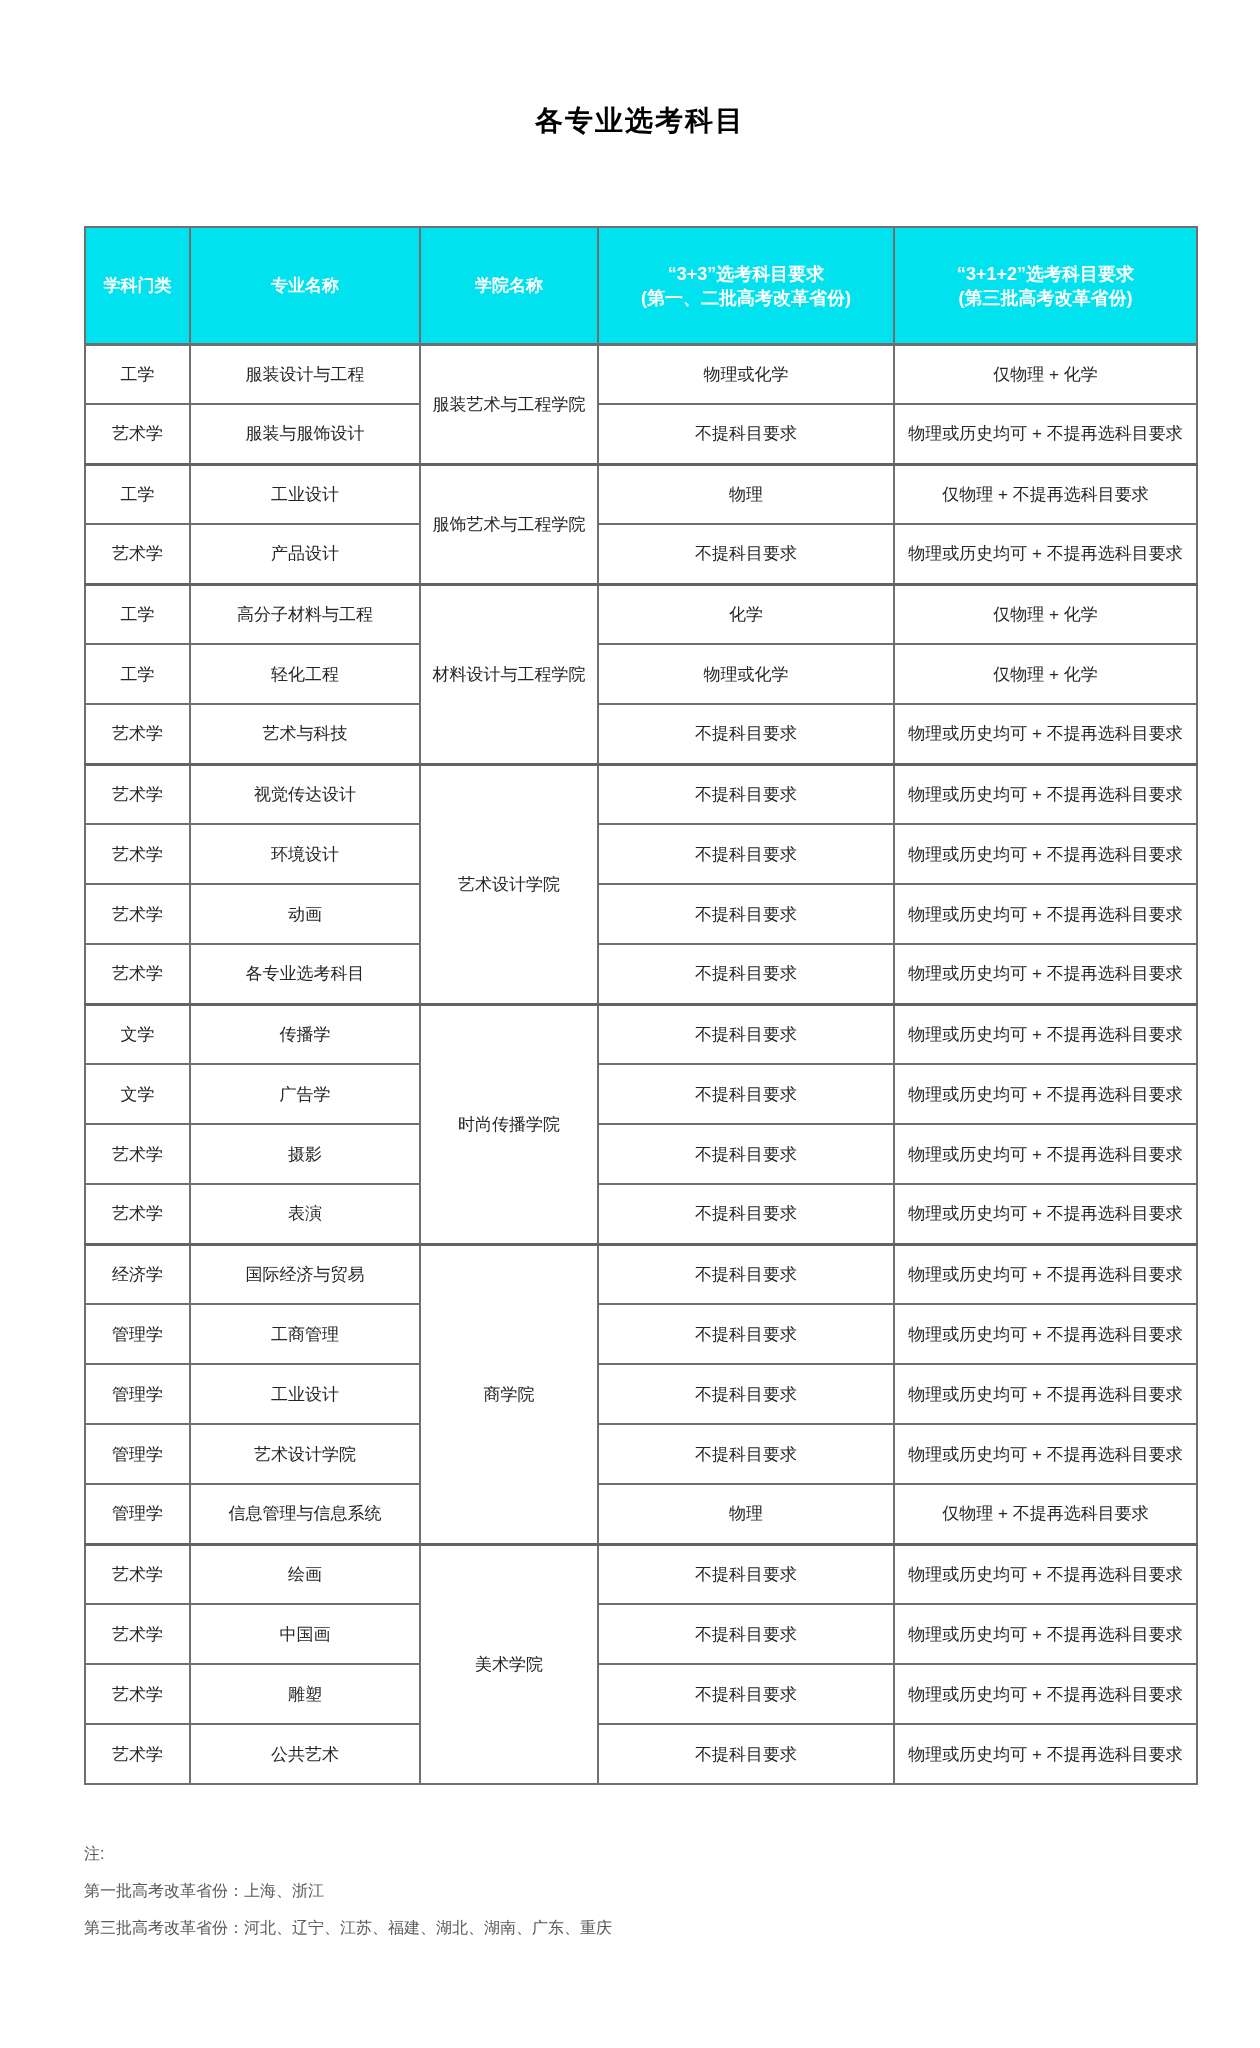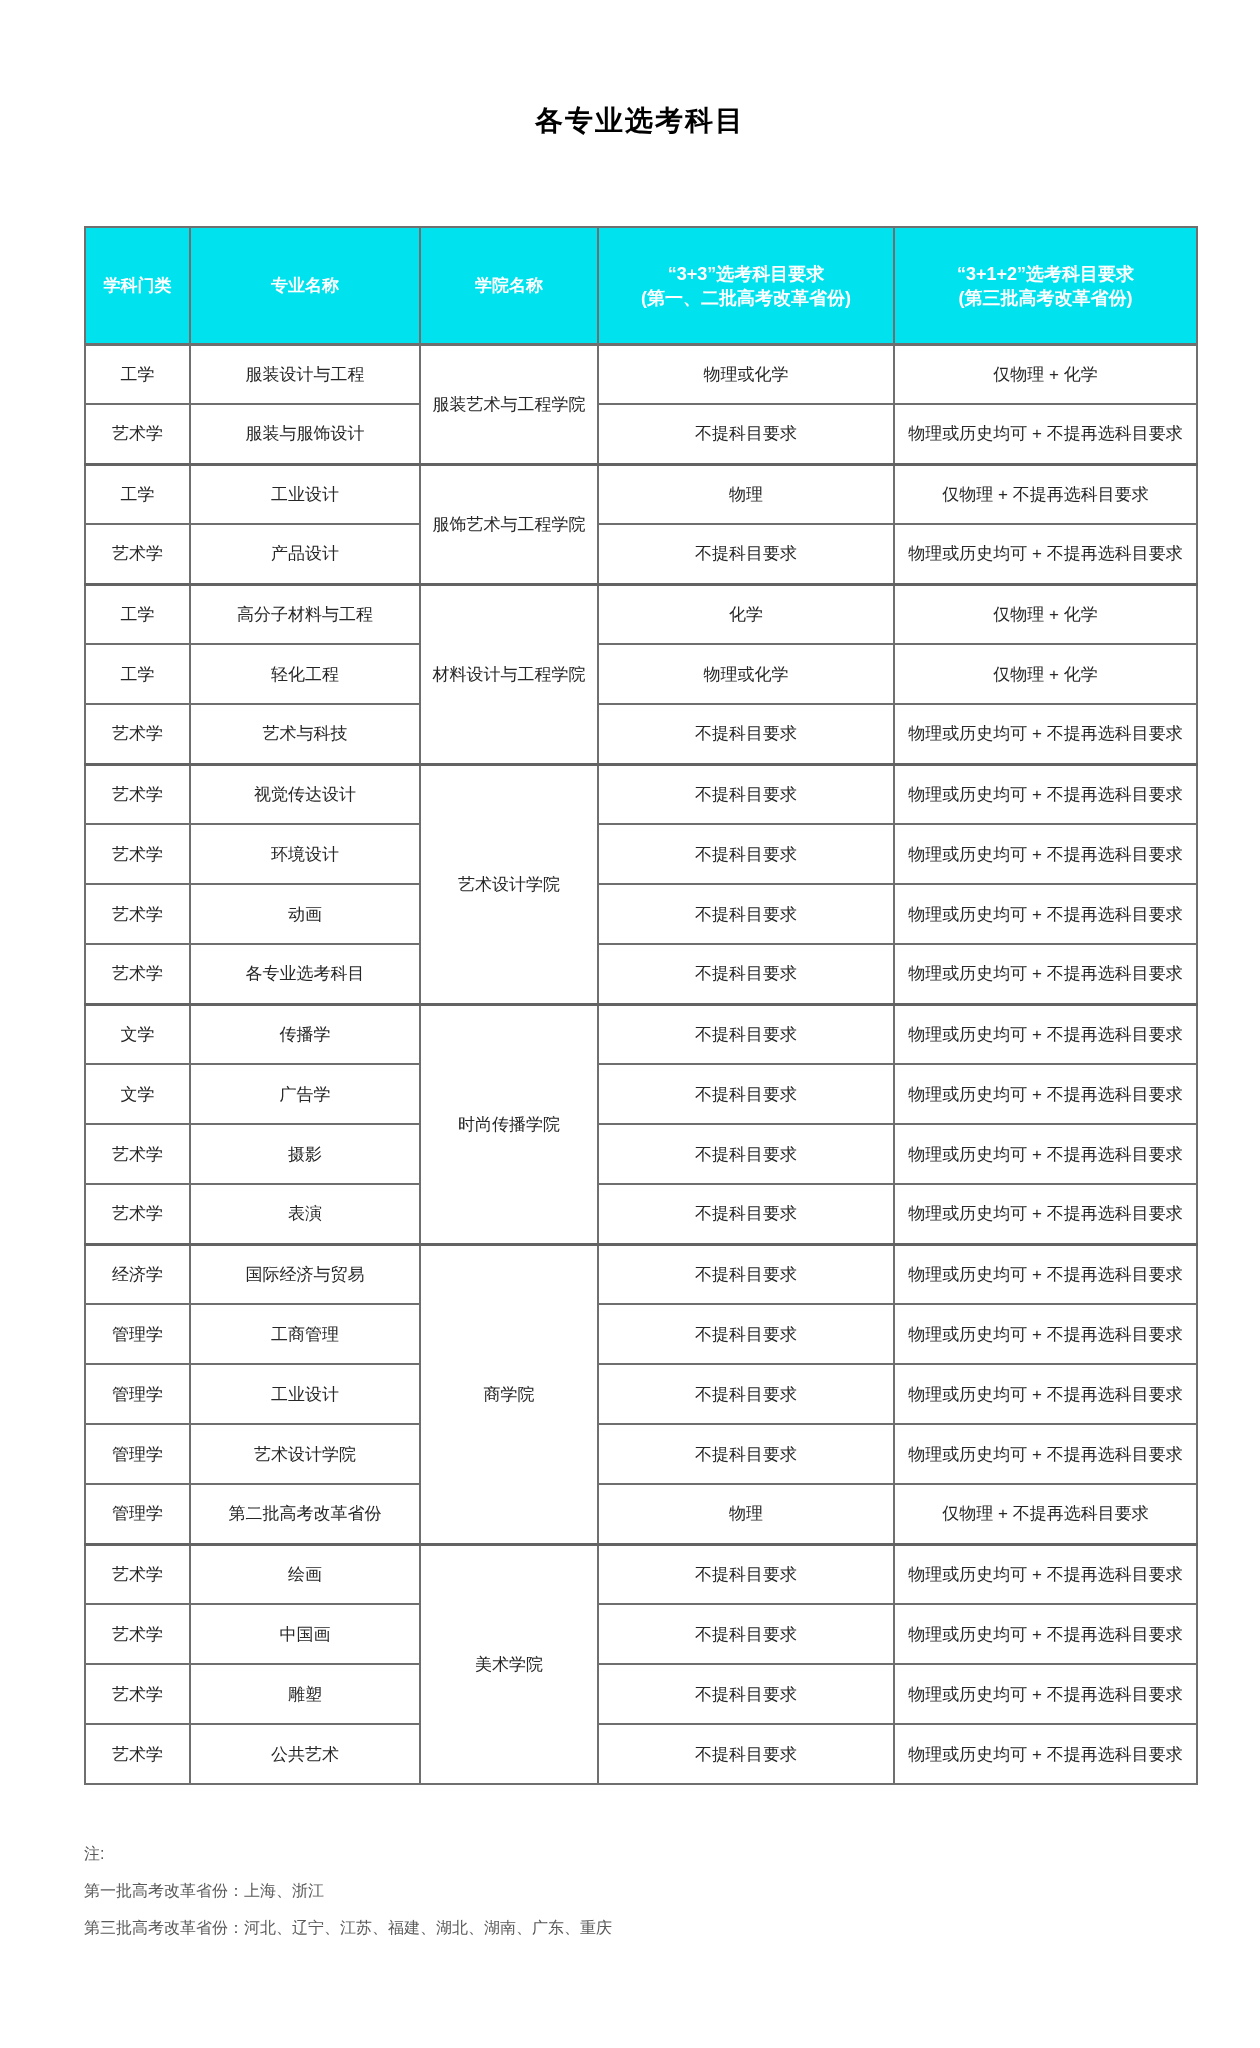--- a/index.html
+++ b/index.html
@@ -202,21 +202,21 @@
             <td>物理或历史均可 + 不提再选科目要求</td>
           </tr>
           <tr>
             <td>管理学</td>
             <td>艺术设计学院</td>
             <td>不提科目要求</td>
             <td>物理或历史均可 + 不提再选科目要求</td>
           </tr>
           <tr>
             <td>管理学</td>
-            <td>第二批高考改革省份</td>
+            <td>信息管理与信息系统</td>
             <td>物理</td>
             <td>仅物理 + 不提再选科目要求</td>
           </tr>
           <tr class="group-start">
             <td>艺术学</td>
             <td>绘画</td>
             <td rowspan="4">美术学院</td>
             <td>不提科目要求</td>
             <td>物理或历史均可 + 不提再选科目要求</td>
           </tr>

